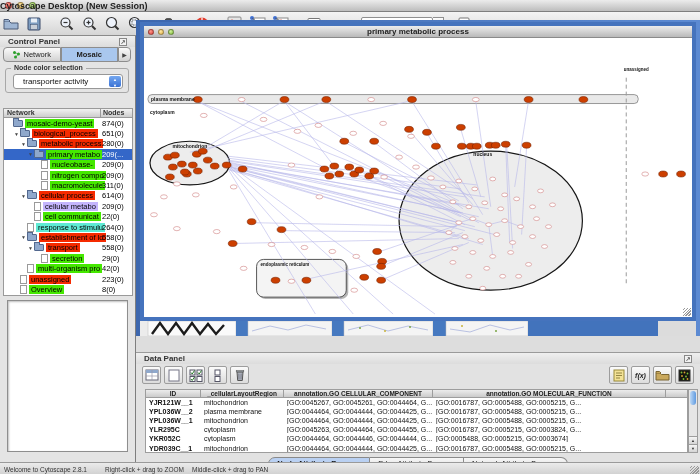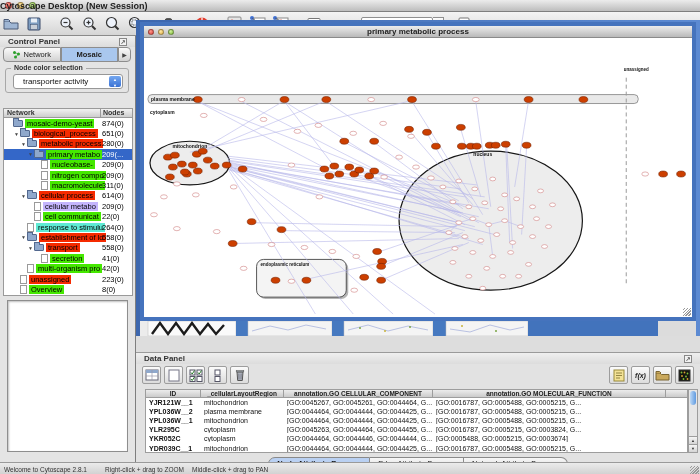--- a/index.html
+++ b/index.html
@@ -341,21 +341,21 @@
         <span class="arr">▼</span>
         <span class="fold"></span>
         <span class="tlbl" style="background: rgb(245, 42, 0);">transport</span>
         <span class="tcnt">558(0)</span>
       </div>
       <div class="trow">
         <span class="ind" style="width: 30px;"></span>
         <span class="arr"></span>
         <span class="file"></span>
         <span class="tlbl" style="background: rgb(69, 232, 0);">secretion</span>
-        <span class="tcnt">41(0)</span>
+        <span class="tcnt">29(0)</span>
       </div>
       <div class="trow">
         <span class="ind" style="width: 16px;"></span>
         <span class="arr"></span>
         <span class="file"></span>
         <span class="tlbl" style="background: rgb(69, 232, 0);">multi-organism pro</span>
         <span class="tcnt">42(0)</span>
       </div>
       <div class="trow">
         <span class="ind" style="width: 9px;"></span>

